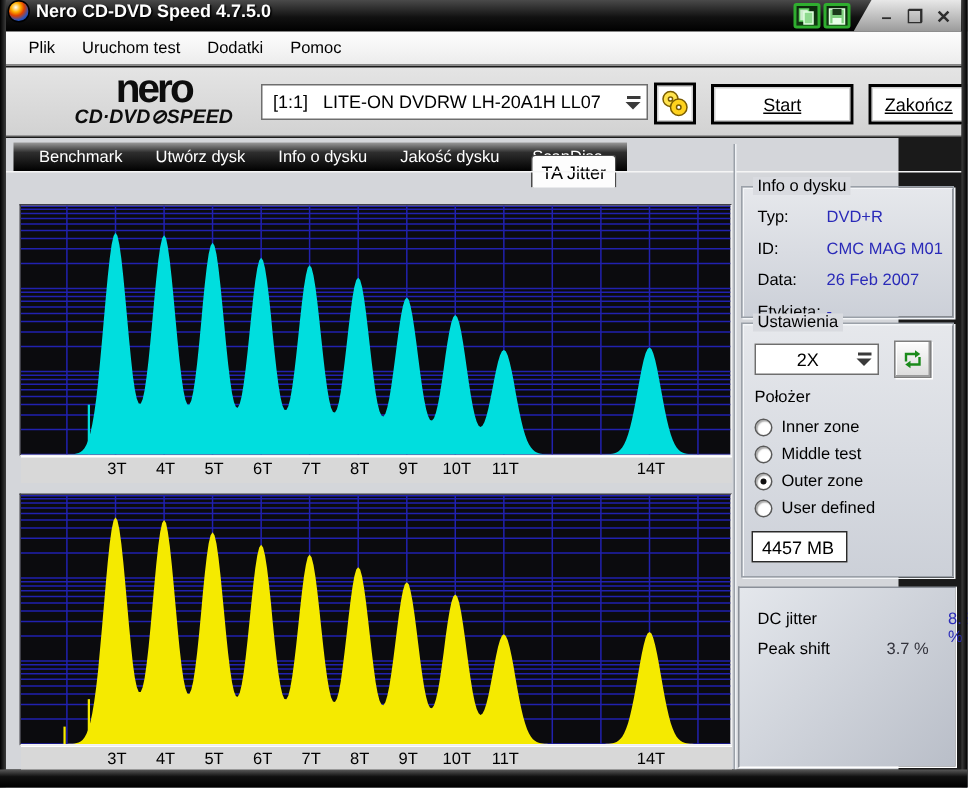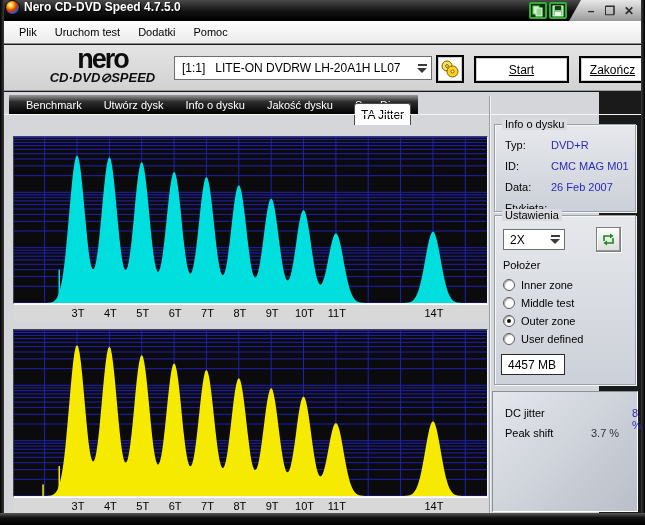--- a/index.html
+++ b/index.html
@@ -72,22 +72,22 @@
   
   #rsep { left:489px; top:96px; width:1px; height:417px; background:#9aa0a8; }
   #rsep2 { left:490px; top:96px; width:1px; height:417px; background:#f0f2f5; }
   .groupbox { position:absolute; border:1px solid #9aa0a8; box-shadow:inset 1px 1px 0 #f4f6f8, 1px 1px 0 #f4f6f8;
               background:linear-gradient(#e6e8ec,#ccd0d8); }
   .group-title { position:absolute; top:-7px; left:7px; background:inherit; background:#d9dbe0; padding:0 3px; font-size:11px; }
   .info-row { position:absolute; left:10px; right:6px; height:16px; }
   .info-row .lbl { position:absolute; left:0; }
   .info-row .val { position:absolute; left:46px; font-weight:normal; }
   .blue { color:#2a2ab8; }
-  #speed-combo { position:absolute; left:8px; top:13px; width:62px; height:21px; background:#fff;
-                 border:1px solid #6e6e6e; display:flex; align-items:center; }
+  #speed-combo { position:absolute; left:8px; top:13px; width:83px; height:21px; background:#fff;
+                 border:1px solid #6e6e6e; display:flex; align-items:center;text-align:center; }
   #speed-combo .val { flex:1; padding-left:6px; font-size:12px; }
   #refresh-btn { position:absolute; left:101px; top:11px; width:25px; height:25px;
                  background:linear-gradient(#fcfcfc,#dcdcdc); border:1px solid #7e7e7e;
                  box-shadow:inset -1px -1px 0 #9a9a9a, inset 1px 1px 0 #fff, 1px 1px 0 #fff;
                  display:flex; align-items:center; justify-content:center; }
   .radio-row { position:absolute; left:8px; height:15px; display:flex; align-items:center; }
   .radio { width:12px; height:12px; border-radius:50%; background:#fff; border:1px solid #5a5a5a;
            box-shadow:inset 1px 1px 1px #aaa; margin-right:6px; position:relative; }
   .radio.sel::after { content:""; position:absolute; left:3px; top:3px; width:4px; height:4px;
                       border-radius:50%; background:#101010; }

